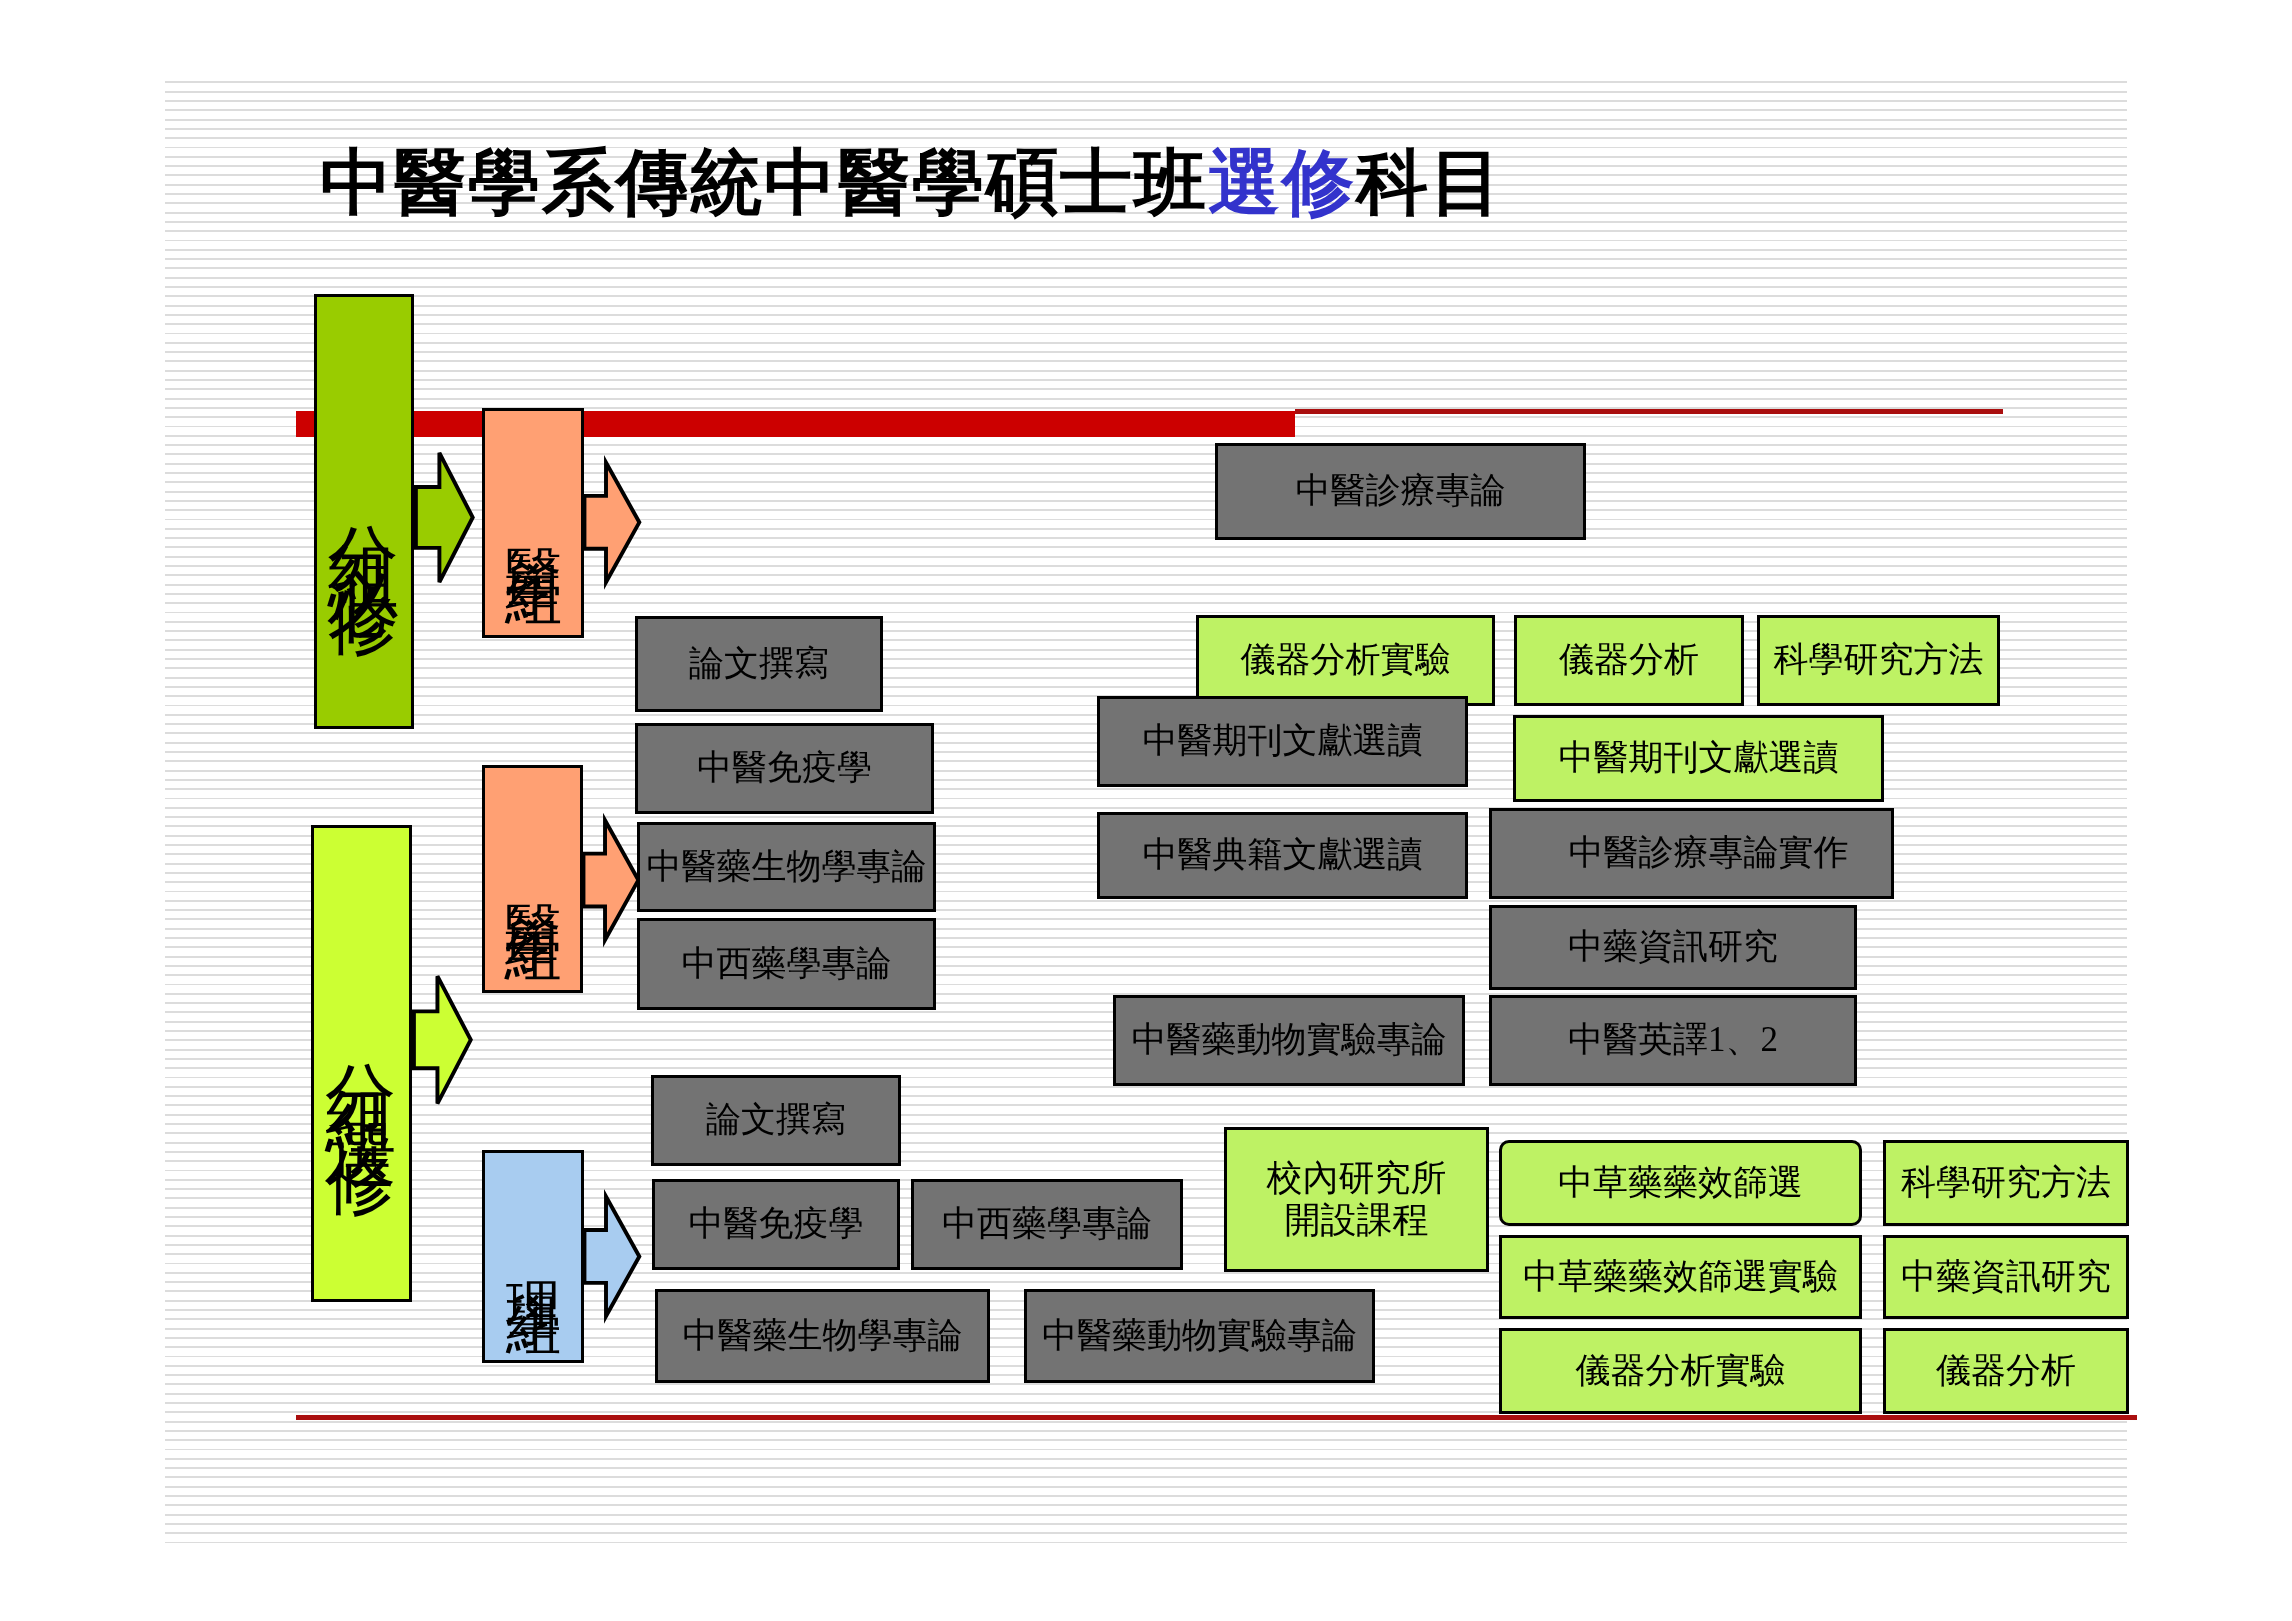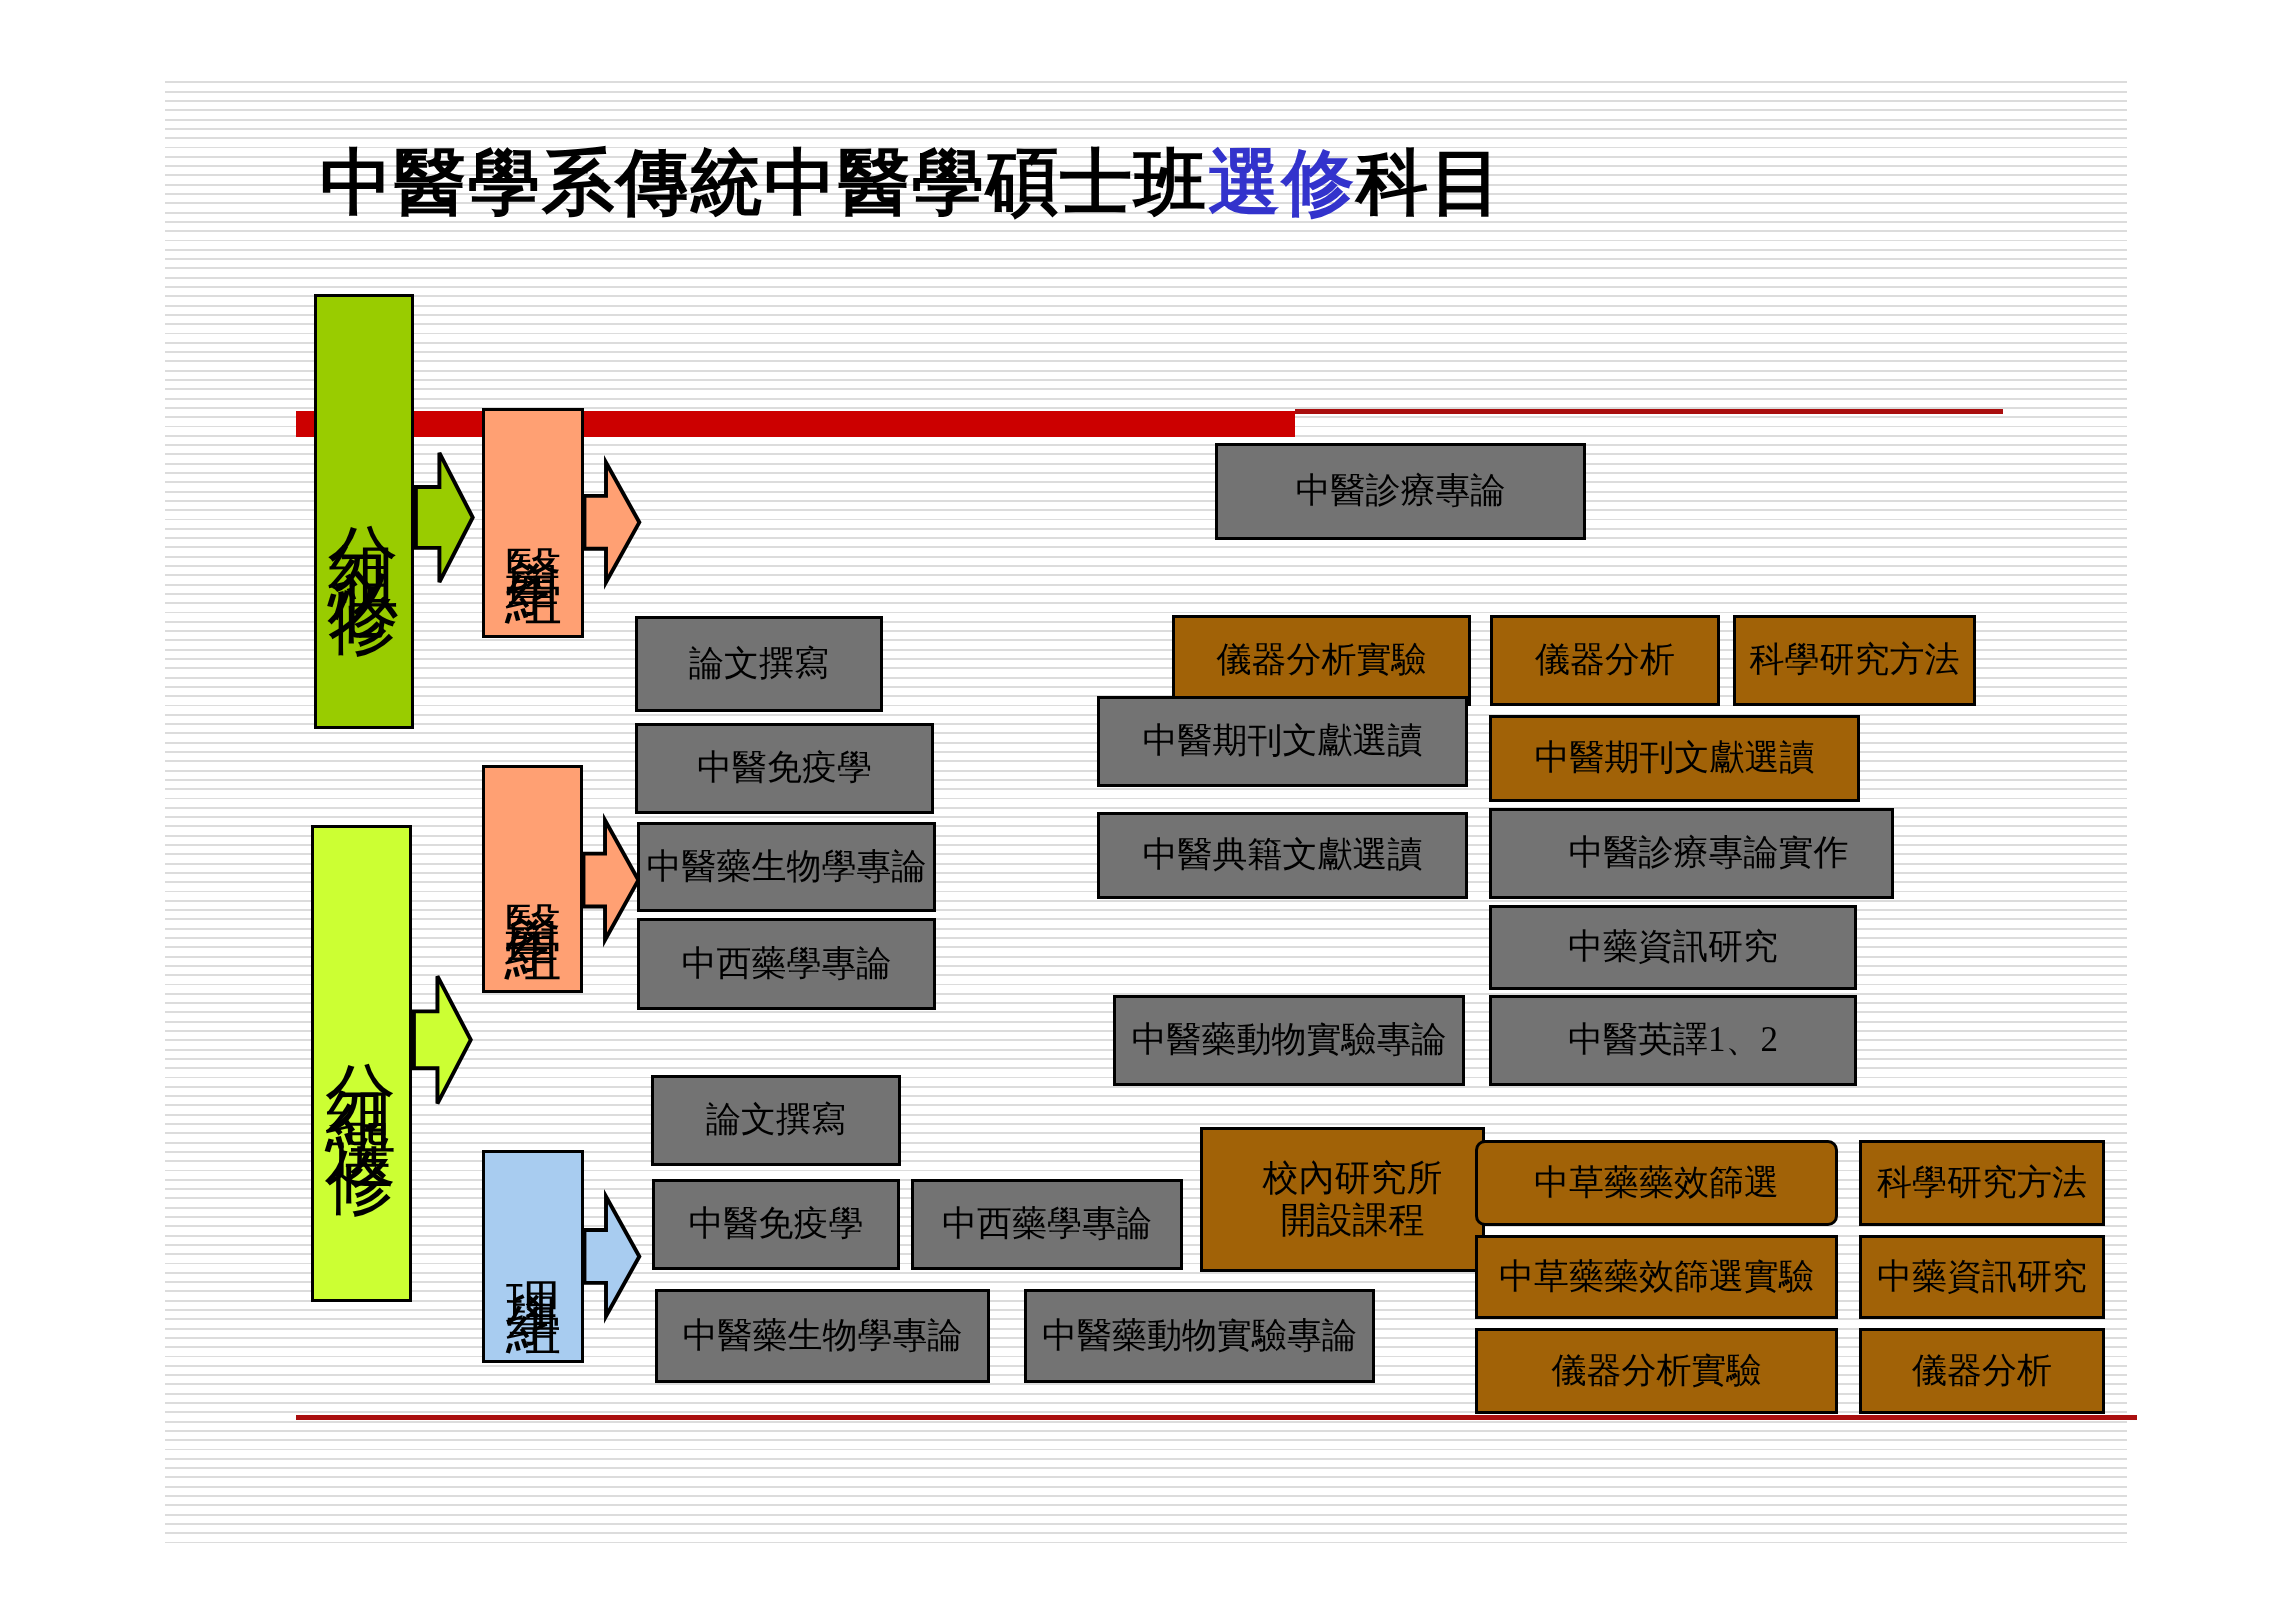--- a/index.html
+++ b/index.html
@@ -11,21 +11,21 @@
          letter-spacing:2px;white-space:nowrap;}
   #title .hl{color:#3333cc;}
   .redbar{position:absolute;left:296px;top:411px;width:999px;height:25.5px;background:#cc0000;}
   .redline-top{position:absolute;left:1295px;top:409px;width:708px;height:4.9px;background:#aa0f0f;}
   .redline-bottom{position:absolute;left:296px;top:1415px;width:1841px;height:4.9px;background:#aa0f0f;}
   .vbox{position:absolute;border:3.9px solid #000;display:flex;align-items:center;justify-content:center;
         writing-mode:vertical-rl;text-orientation:upright;color:#000;}
   .course{position:absolute;border:3.9px solid #000;display:flex;align-items:center;justify-content:center;
           text-align:center;font-size:35px;color:#000;line-height:1.15;white-space:nowrap;}
   .green{background:#737373;}
-  .yellow{background:#a16207;}
+  .yellow{background:#bef264;margin-left:24px;}
   .multiline{white-space:normal;font-size:36px;}
   svg.arrows{position:absolute;left:0;top:0;width:2293px;height:1621px;pointer-events:none;}
 </style>
 </head>
 <body>
 
 <div id="slide">
 
   <div id="stripes"></div>
 
@@ -72,21 +72,21 @@
 
   <div class="course green" style="left:1489px;top:905px;width:362px;height:79px;">中藥資訊研究</div>
 
   <div class="course green" style="left:1113px;top:995px;width:346px;height:85px;">中醫藥動物實驗專論</div>
   <div class="course green" style="left:1489px;top:995px;width:362px;height:85px;">中醫英譯1、2</div>
 
   <div class="course green" style="left:651px;top:1075px;width:244px;height:85px;">論文撰寫</div>
   <div class="course green" style="left:652px;top:1179px;width:242px;height:85px;">中醫免疫學</div>
   <div class="course green" style="left:911px;top:1179px;width:266px;height:85px;">中西藥學專論</div>
 
-  <div class="course yellow multiline" style="left:1200px;top:1127px;width:259px;height:139px;flex-direction:column;padding-left:20px;">
+  <div class="course yellow multiline" style="left:1200px;top:1127px;width:259px;height:139px;flex-direction:column;">
     <div>校內研究所</div>
     <div>開設課程</div>
   </div>
 
   <div class="course yellow" style="left:1475px;top:1140px;width:357px;height:80px;border-radius:10px;">中草藥藥效篩選</div>
   <div class="course yellow" style="left:1859px;top:1140px;width:240px;height:80px;">科學研究方法</div>
 
   <div class="course yellow" style="left:1475px;top:1235px;width:357px;height:78px;">中草藥藥效篩選實驗</div>
   <div class="course yellow" style="left:1859px;top:1235px;width:240px;height:78px;">中藥資訊研究</div>
 

